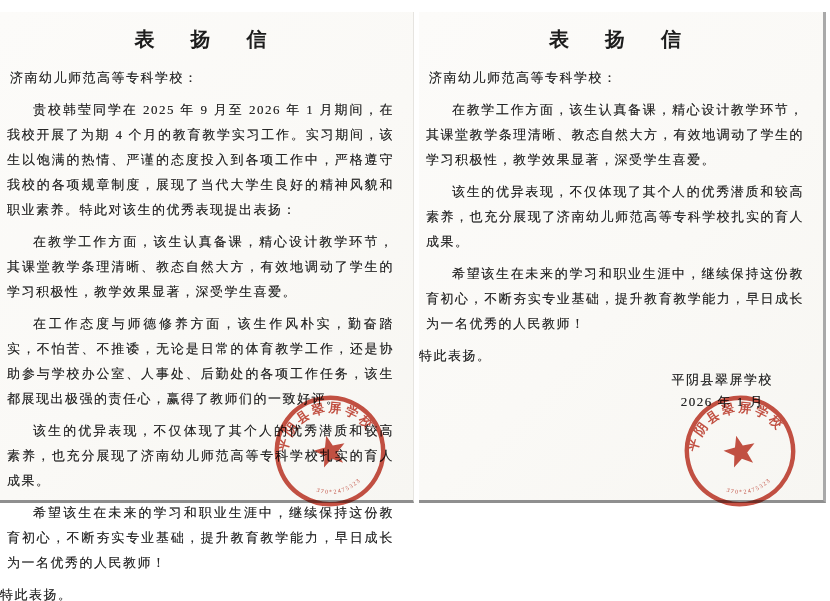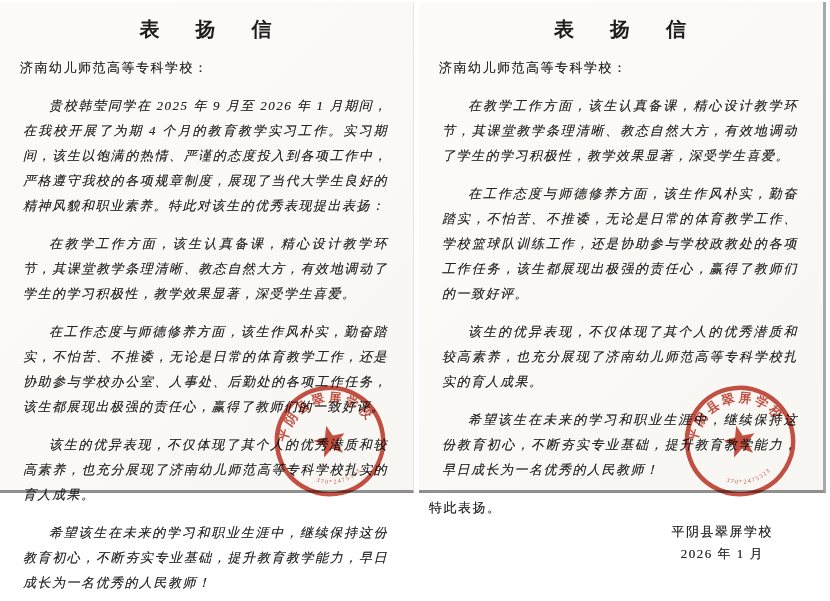--- a/index.html
+++ b/index.html
@@ -4,26 +4,26 @@
 <style>
   html,body{margin:0;padding:0;background:#ffffff;}
   .canvas{
     position:relative;
     width:830px;height:601px;
     background:#ffffff;
     overflow:hidden;
     font-family:"Liberation Serif","DejaVu Serif",serif;
   }
   .page{
-    position:absolute;top:2px;
+    position:absolute;top:12px;
     height:491px;
     background:linear-gradient(135deg,#fcfbf9 0%,#faf9f6 55%,#f7f6f2 100%);
     border-bottom:3px solid #8f8f8f;
     box-sizing:border-box;
-    padding:8px 12px 0 10px;
+    padding:8px 12px 0 0;
     color:#262626;
   }
   .page.left{left:0;width:414px;border-right:1px solid #e6e4e0;}
   .page.right{left:419px;width:407px;border-right:3px solid #a9a9a9;}
   .title{
     margin:6px 0 12px 0;
     text-align:center;
     font-size:20px;
     font-weight:bold;
     letter-spacing:8px;
@@ -32,21 +32,21 @@
   }
   .body{
     font-size:13px;
     letter-spacing:1.5px;
     line-height:25px;
     text-align:justify;
     text-justify:inter-ideograph;
     text-shadow:0 0 .4px rgba(40,40,40,.55);
   }
   .salutation{margin:0 0 7px 10px;}
-  .para{margin:13px;text-indent:2em;font-style:italic;}
+  .para{margin:7px;text-indent:2em;}
   .closing{margin:4px 0 0 0;}
   .sig-block{
     margin:1px 38px 0 auto;
     width:max-content;
     text-align:center;
     line-height:22px;
     position:relative;
     z-index:1;
   }
   .seal-wrap{
@@ -95,21 +95,20 @@
         <text class="seal-code"><textPath href="#sealArcBot1" startOffset="50%" text-anchor="middle">370*2475323</textPath></text>
       </svg>
     </div>
   </section>
 
   <section class="page right">
     <h1 class="title">表　扬　信</h1>
     <div class="body">
       <p class="salutation">济南幼儿师范高等专科学校：</p>
       <p class="para">在教学工作方面，该生认真备课，精心设计教学环节，其课堂教学条理清晰、教态自然大方，有效地调动了学生的学习积极性，教学效果显著，深受学生喜爱。</p>
-      <p class="para">在工作态度与师德修养方面，该生作风朴实，勤奋踏实，不怕苦、不推诿，无论是日常的体育教学工作、学校篮球队训练工作，还是协助参与学校政教处的各项工作任务，该生都展现出极强的责任心，赢得了教师们的一致好评。</p>
       <p class="para">该生的优异表现，不仅体现了其个人的优秀潜质和较高素养，也充分展现了济南幼儿师范高等专科学校扎实的育人成果。</p>
       <p class="para">希望该生在未来的学习和职业生涯中，继续保持这份教育初心，不断夯实专业基础，提升教育教学能力，早日成长为一名优秀的人民教师！</p>
       <p class="closing">特此表扬。</p>
       <div class="sig-block">
         <div>平阴县翠屏学校</div>
         <div>2026 年 1 月</div>
       </div>
     </div>
     <div class="seal-wrap">
       <svg viewBox="0 0 120 120">

